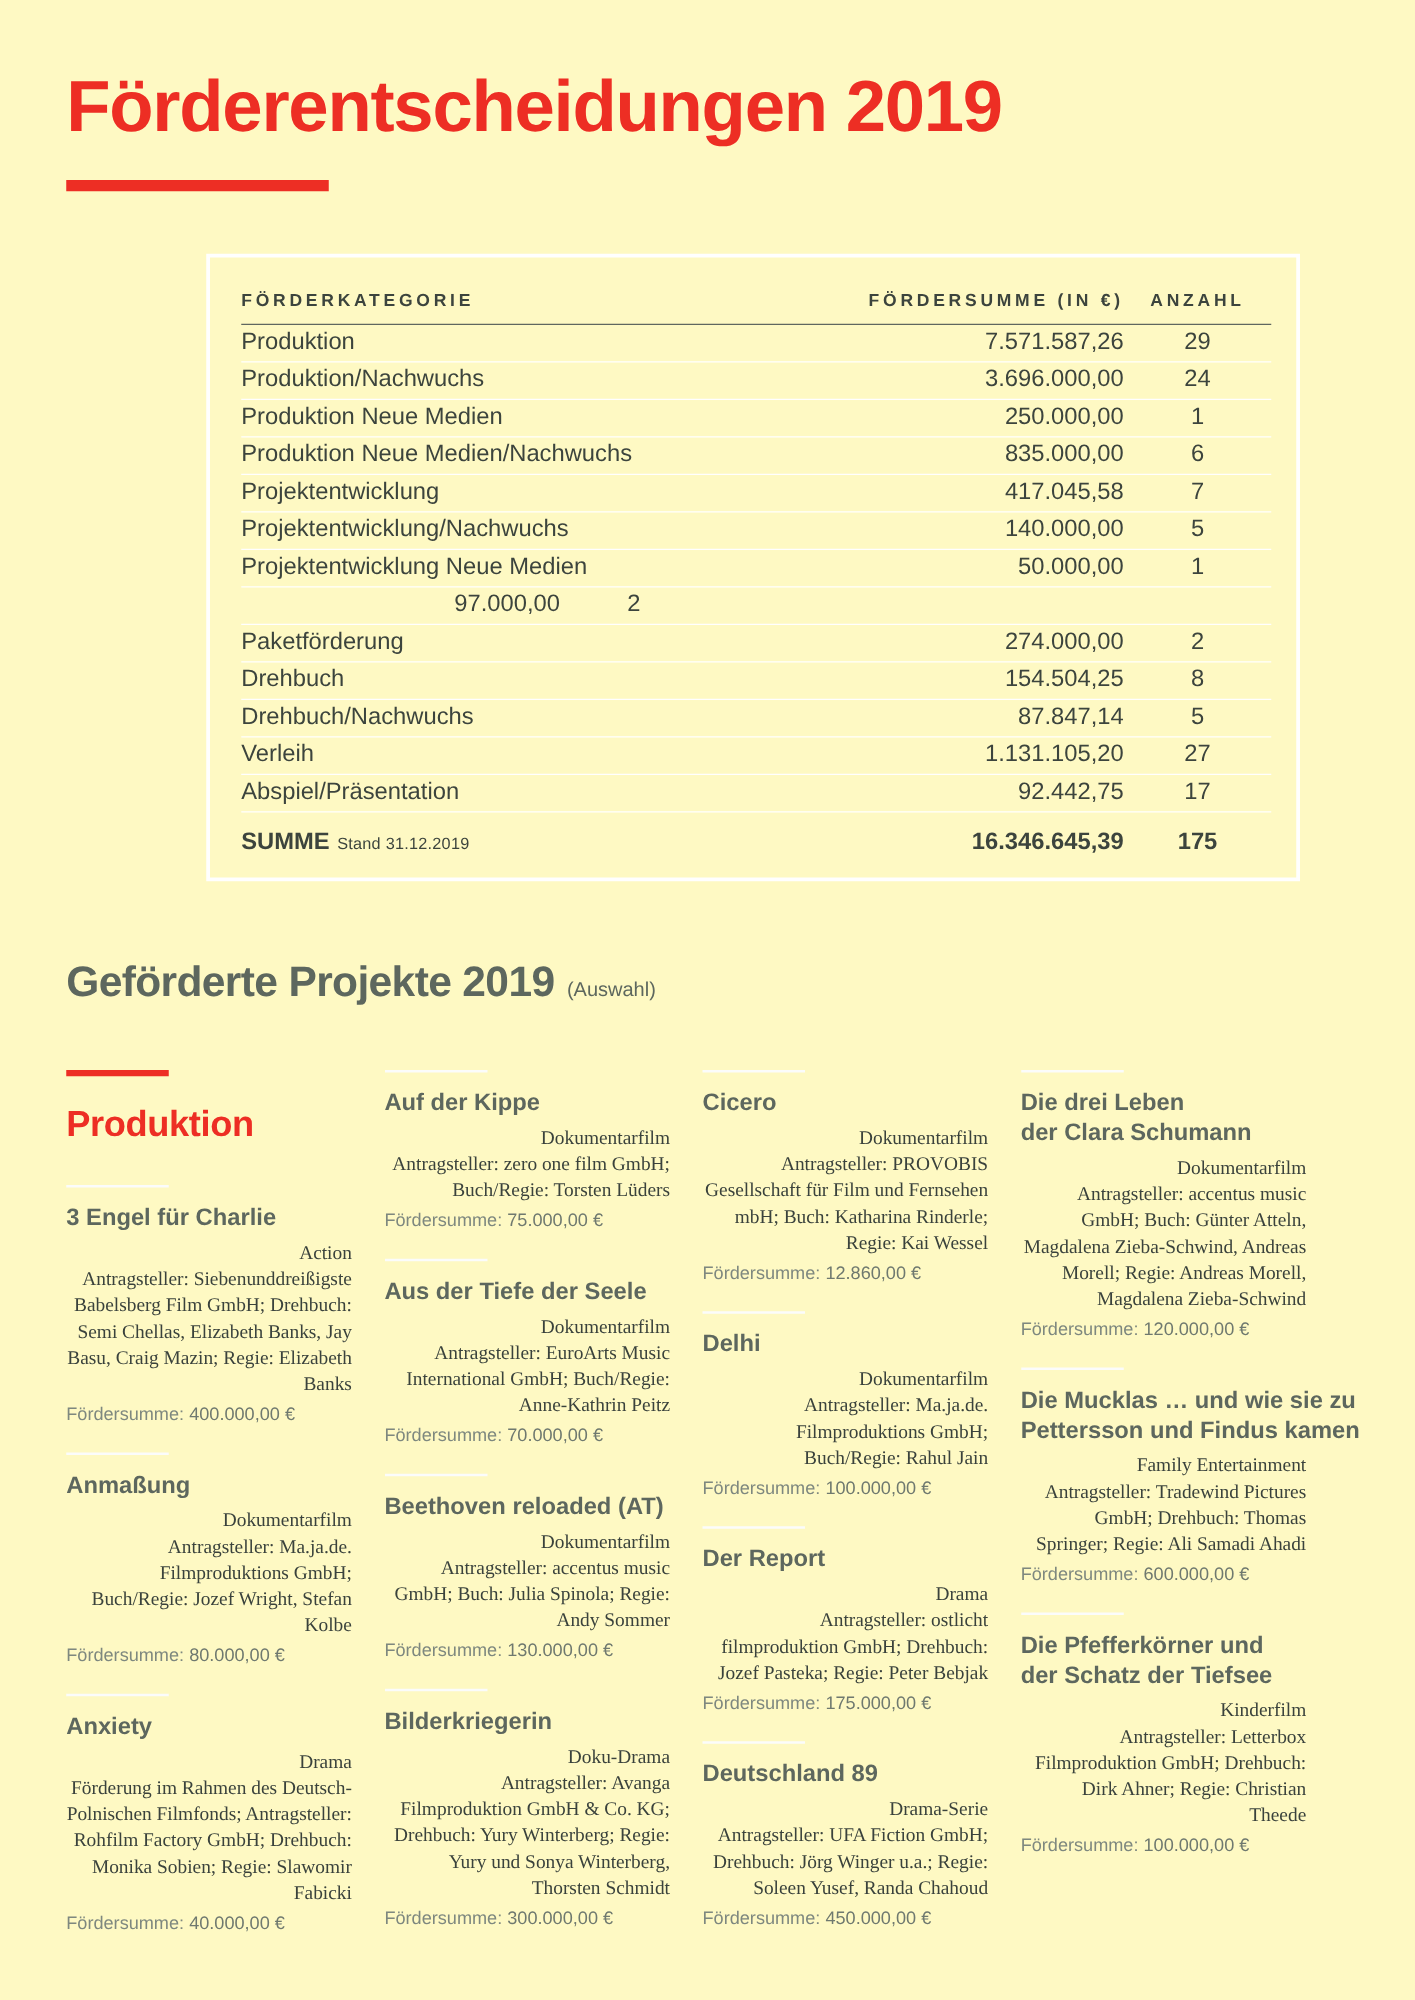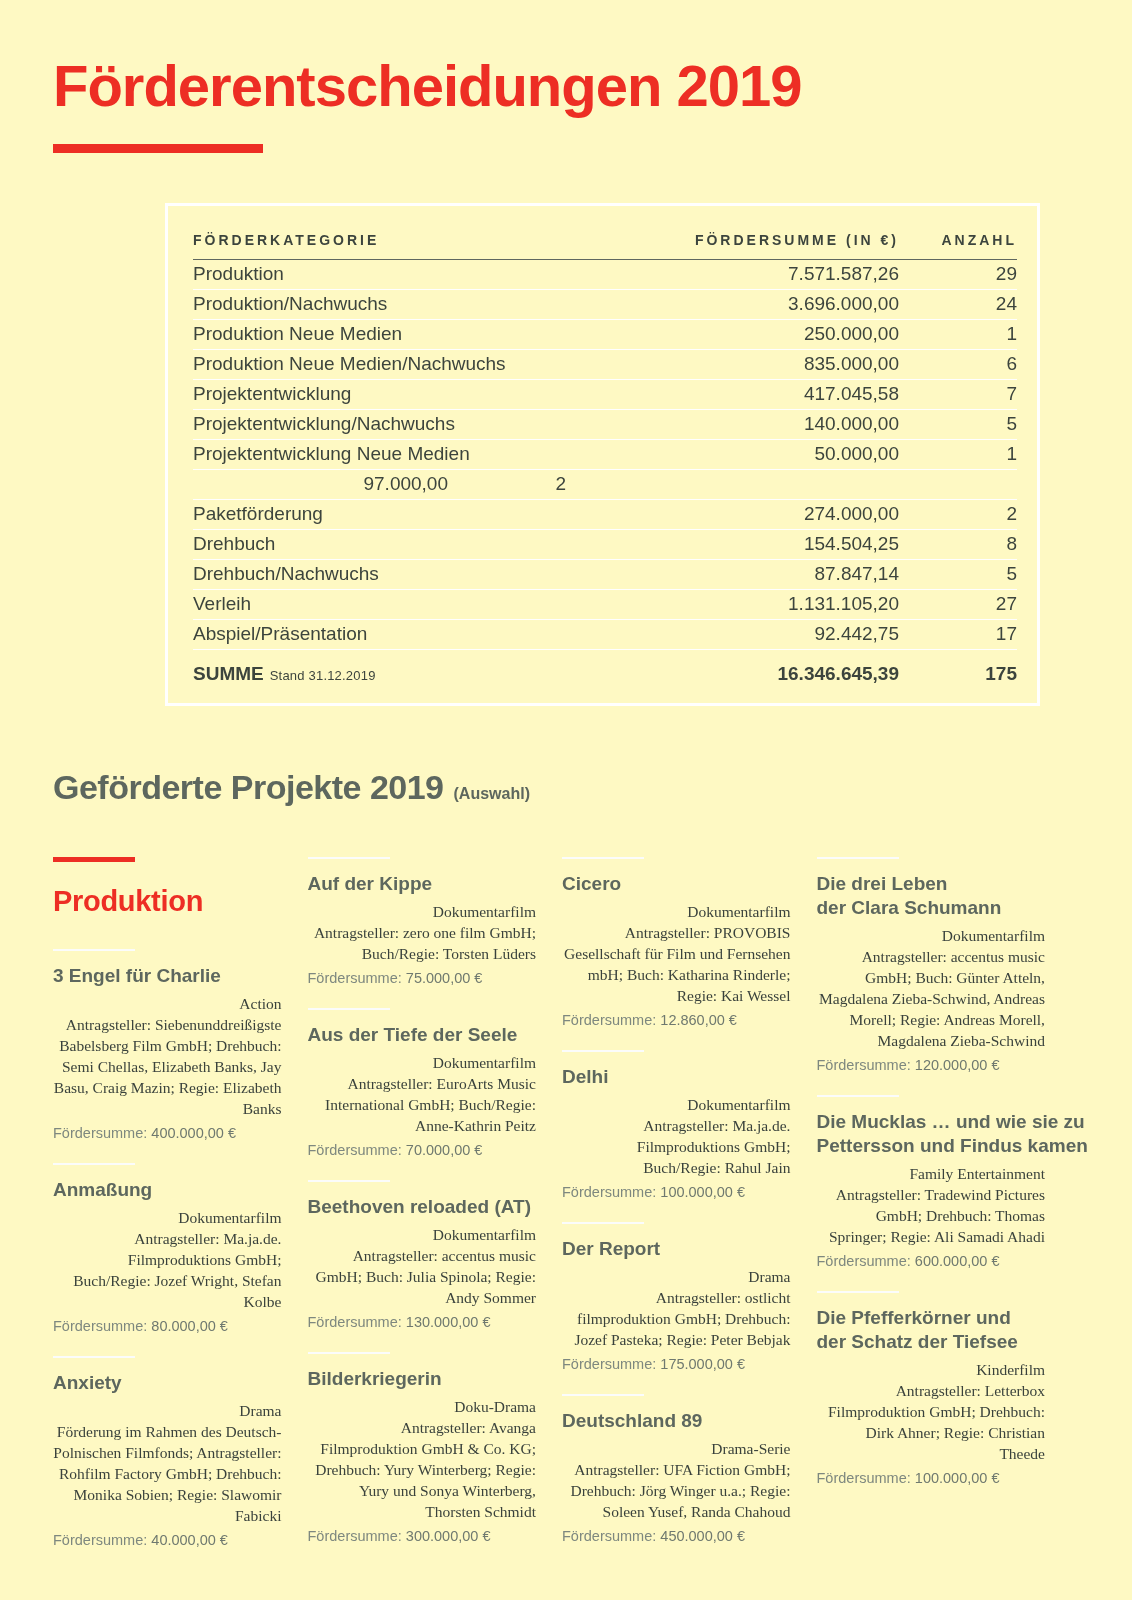--- a/index.html
+++ b/index.html
@@ -19,33 +19,33 @@
 
   
   .summary {
     margin:50px 92px 0 165px;
     border:3px solid #ffffff;
     padding:26px 20px 16px 25px;
   }
   .t-row { display:flex; align-items:baseline; }
   .c-cat { flex:1; text-align:left; }
   .c-sum { width:255px; text-align:right; }
-  .c-cnt { width:118px; text-align:right; }
+  .c-cnt { width:118px; text-align:center; }
   .t-head {
     font-weight:bold; font-size:14px; letter-spacing:3px;
     padding-bottom:11px; border-bottom:1px solid #5f675f;
   }
   .t-data { font-size:19px; padding:4.5px 0; border-bottom:1px solid #ffffff; line-height:20px; }
   .t-total { font-size:19px; font-weight:bold; padding-top:13px; line-height:22px; }
   .total-note { font-size:13px; font-weight:normal; margin-left:6px; letter-spacing:0.2px; }
 
   
   .projects-heading { margin:62px 0 0 53px; color:#5d675e; }
   .projects-heading .main { font-size:34px; font-weight:bold; letter-spacing:-0.5px; }
-  .projects-heading .suffix { font-size:16px; font-weight:bold; margin-left:10px; }
+  .projects-heading .suffix { font-size:16px; font-weight:normal; margin-left:10px; }
 
   
   .cols {
     display:grid; grid-template-columns:repeat(4, minmax(0,1fr));
     column-gap:26px; margin:50px 87px 0 53px;
   }
   .col { min-width:0; }
   .section-rule { width:82px; height:5px; background:#ed2e24; margin-bottom:23px; }
   .section-title { font-size:29px; font-weight:bold; color:#ed2e24; margin-bottom:31px; letter-spacing:-0.3px; }
   .entry { margin-bottom:20px; }

